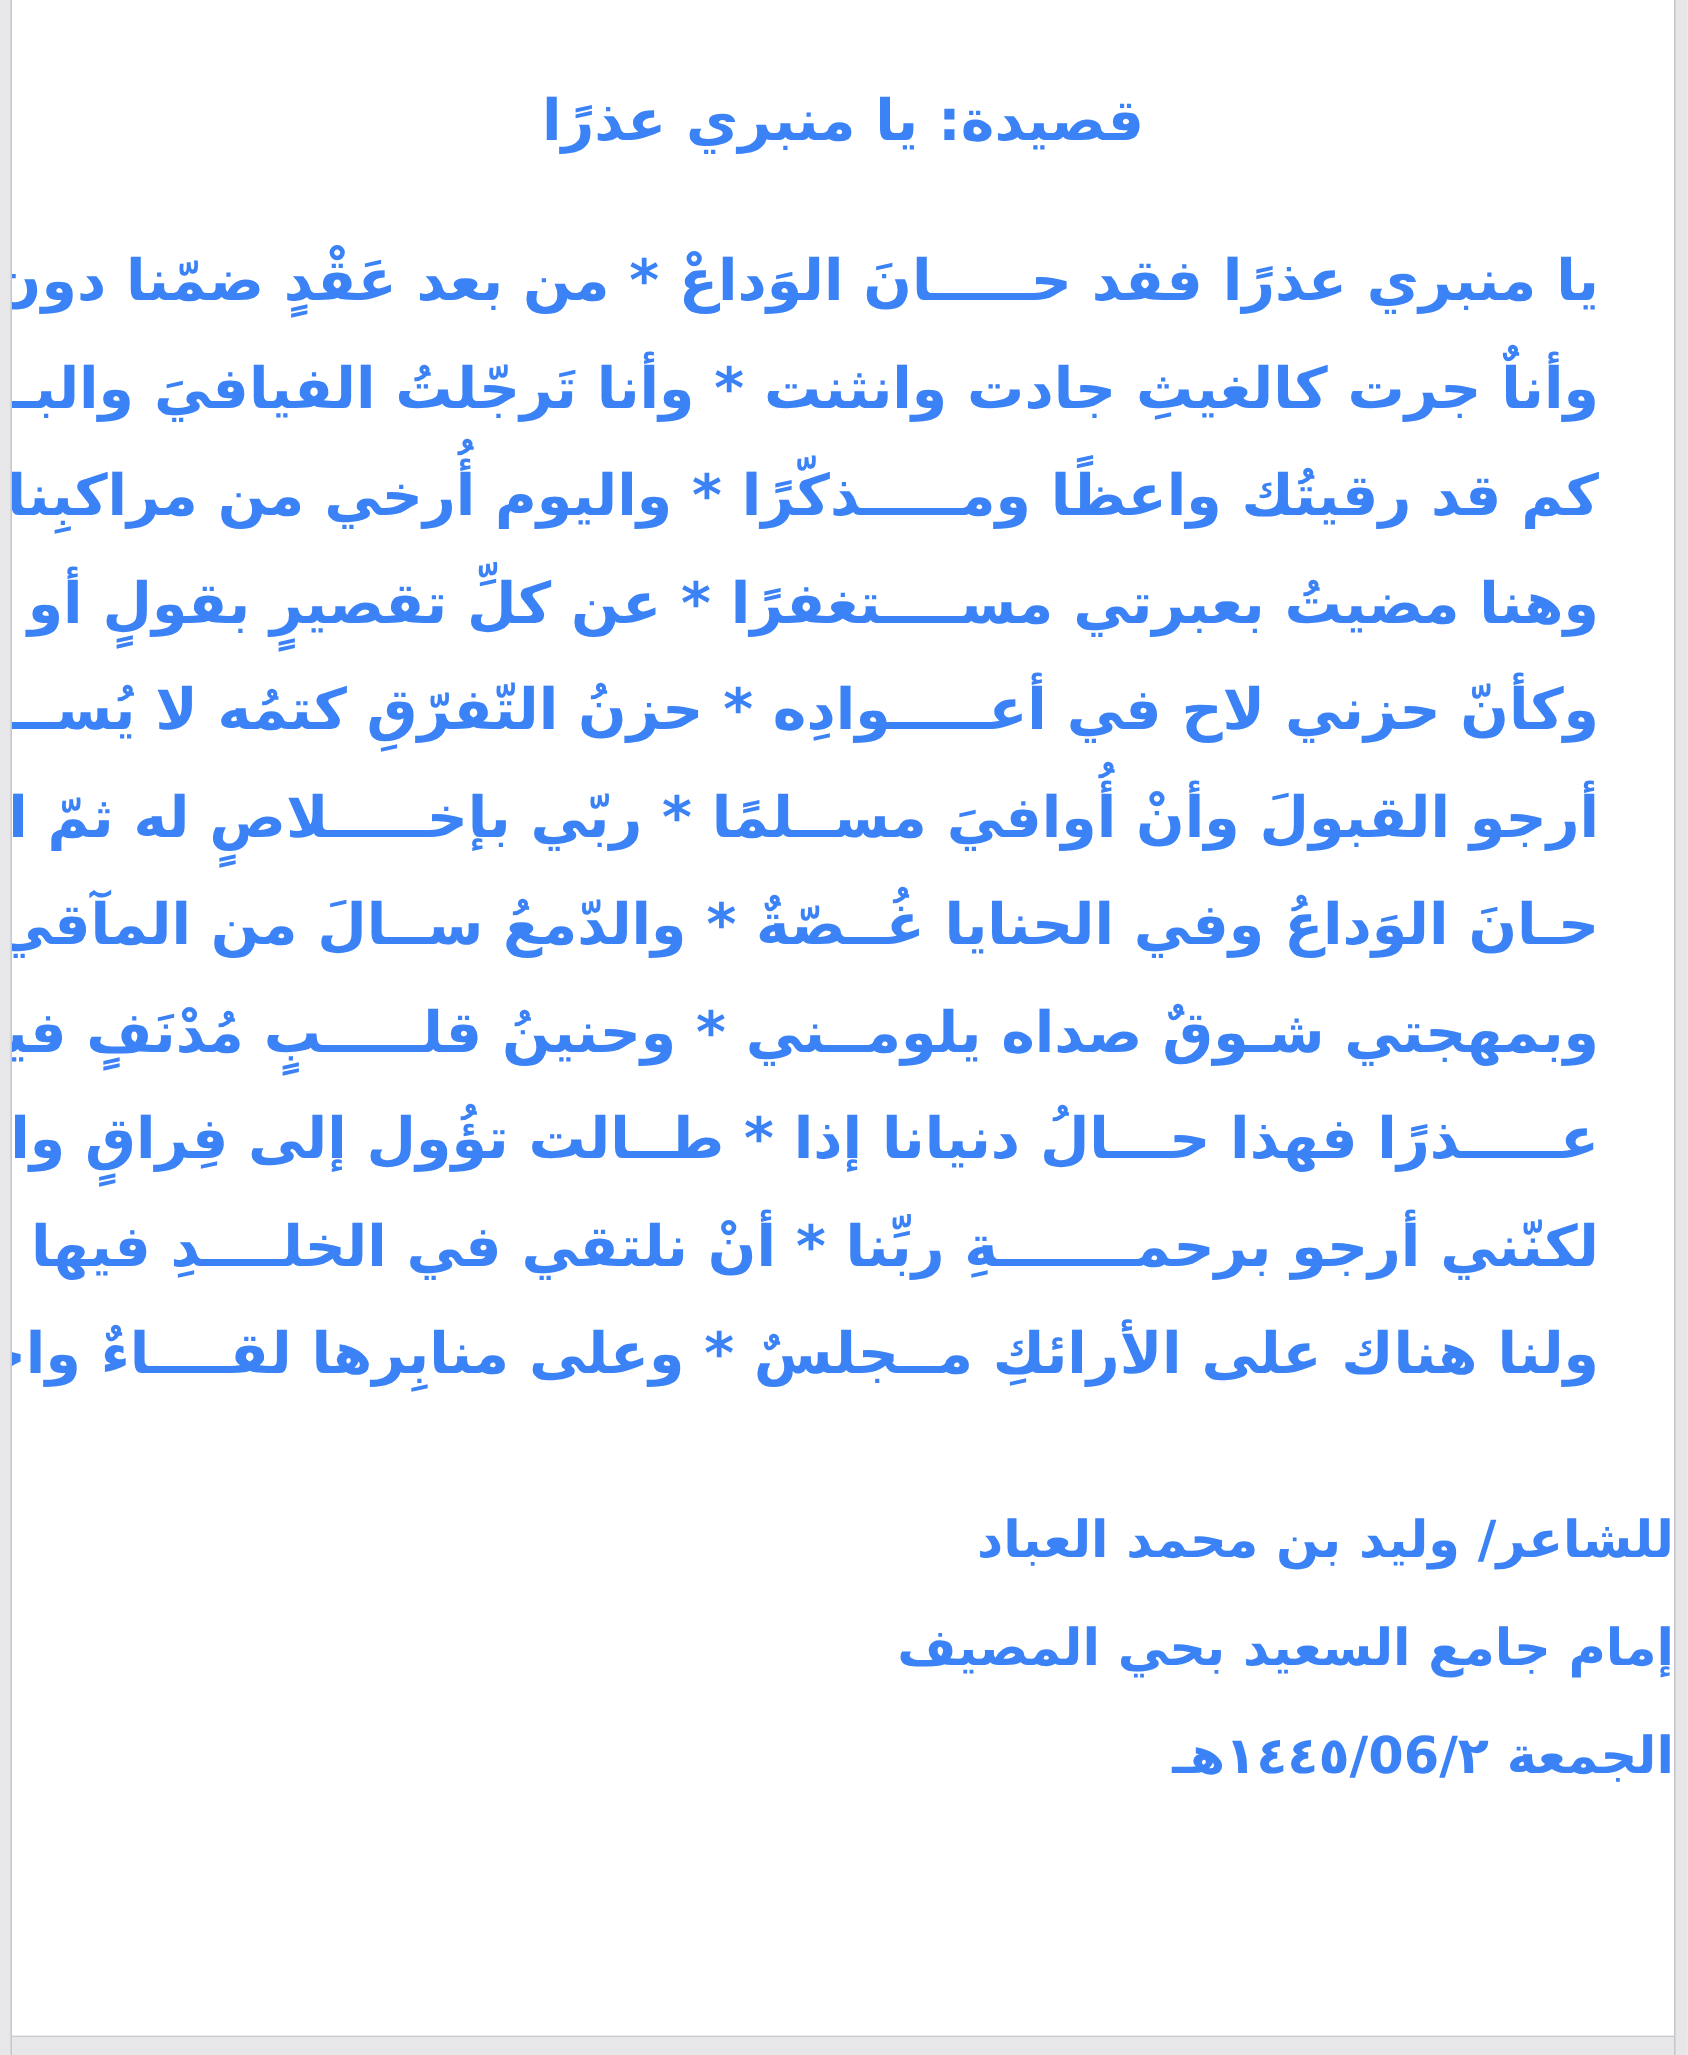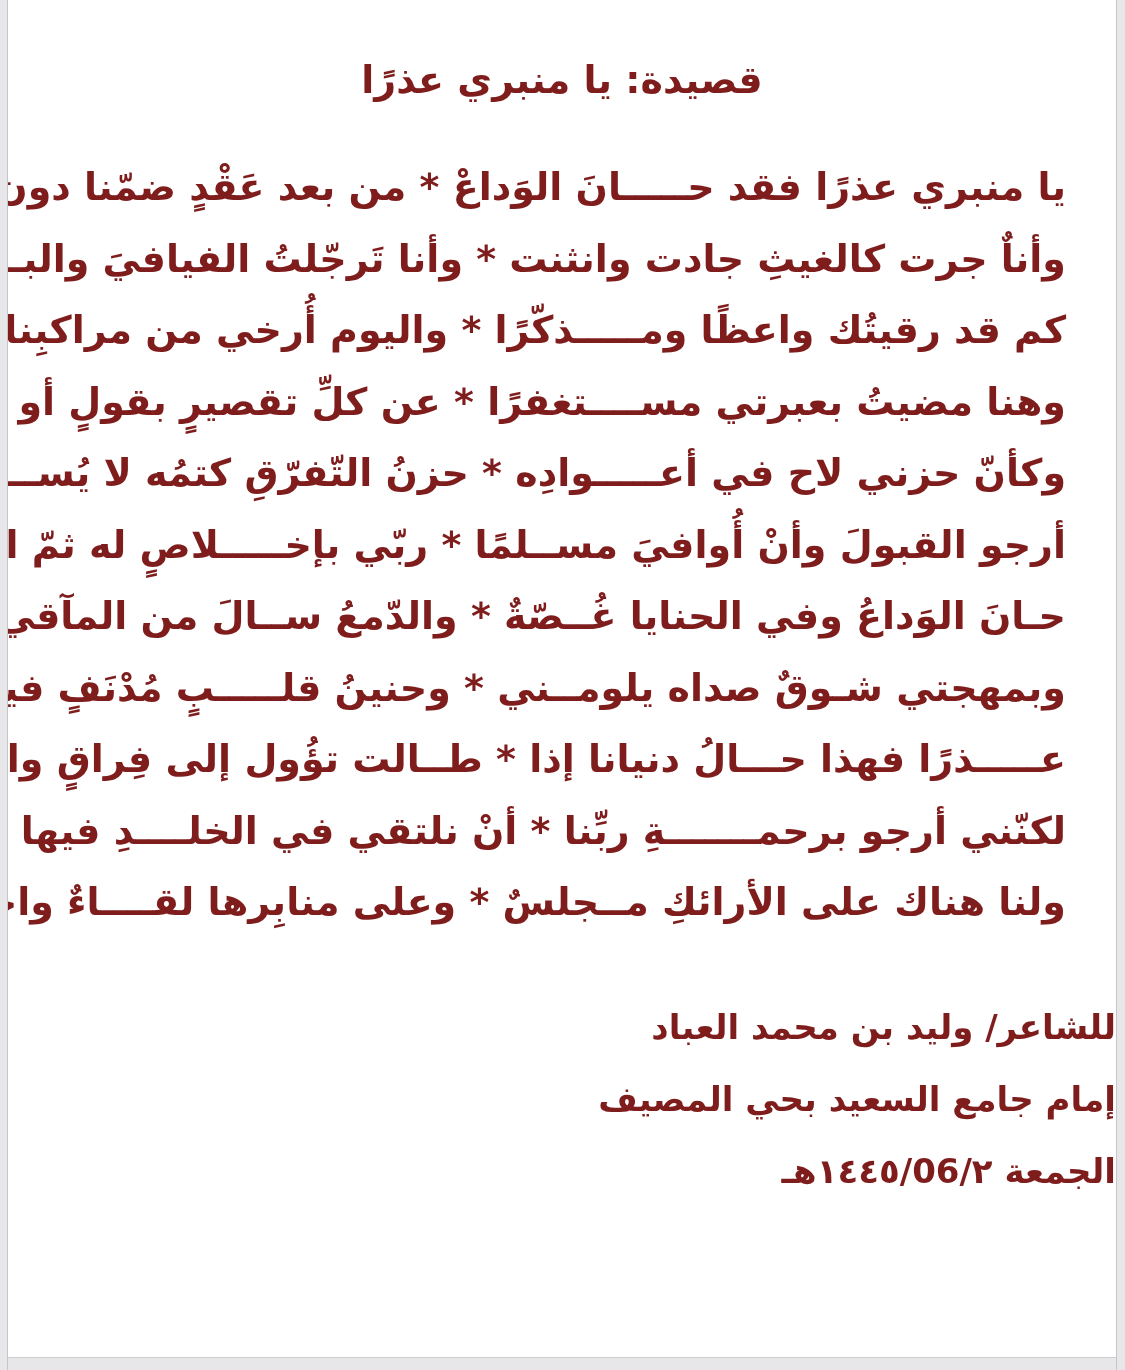--- a/index.html
+++ b/index.html
@@ -40,21 +40,21 @@
     border-top: 1px solid #cccccf;
     z-index: 1;
   }
   .page {
     position: absolute;
     left: 8px;
     right: 9px;
     top: 0;
     bottom: 13px;
     background: #ffffff;
-    color: #7f1d1d;
+    color: #3b82f6;
     z-index: 1;
   }
   .poem-title {
     padding-top: 52px;
     text-align: center;
     font-size: 38px;
     line-height: 56px;
     font-weight: 700;
     letter-spacing: 0.5px;
   }

